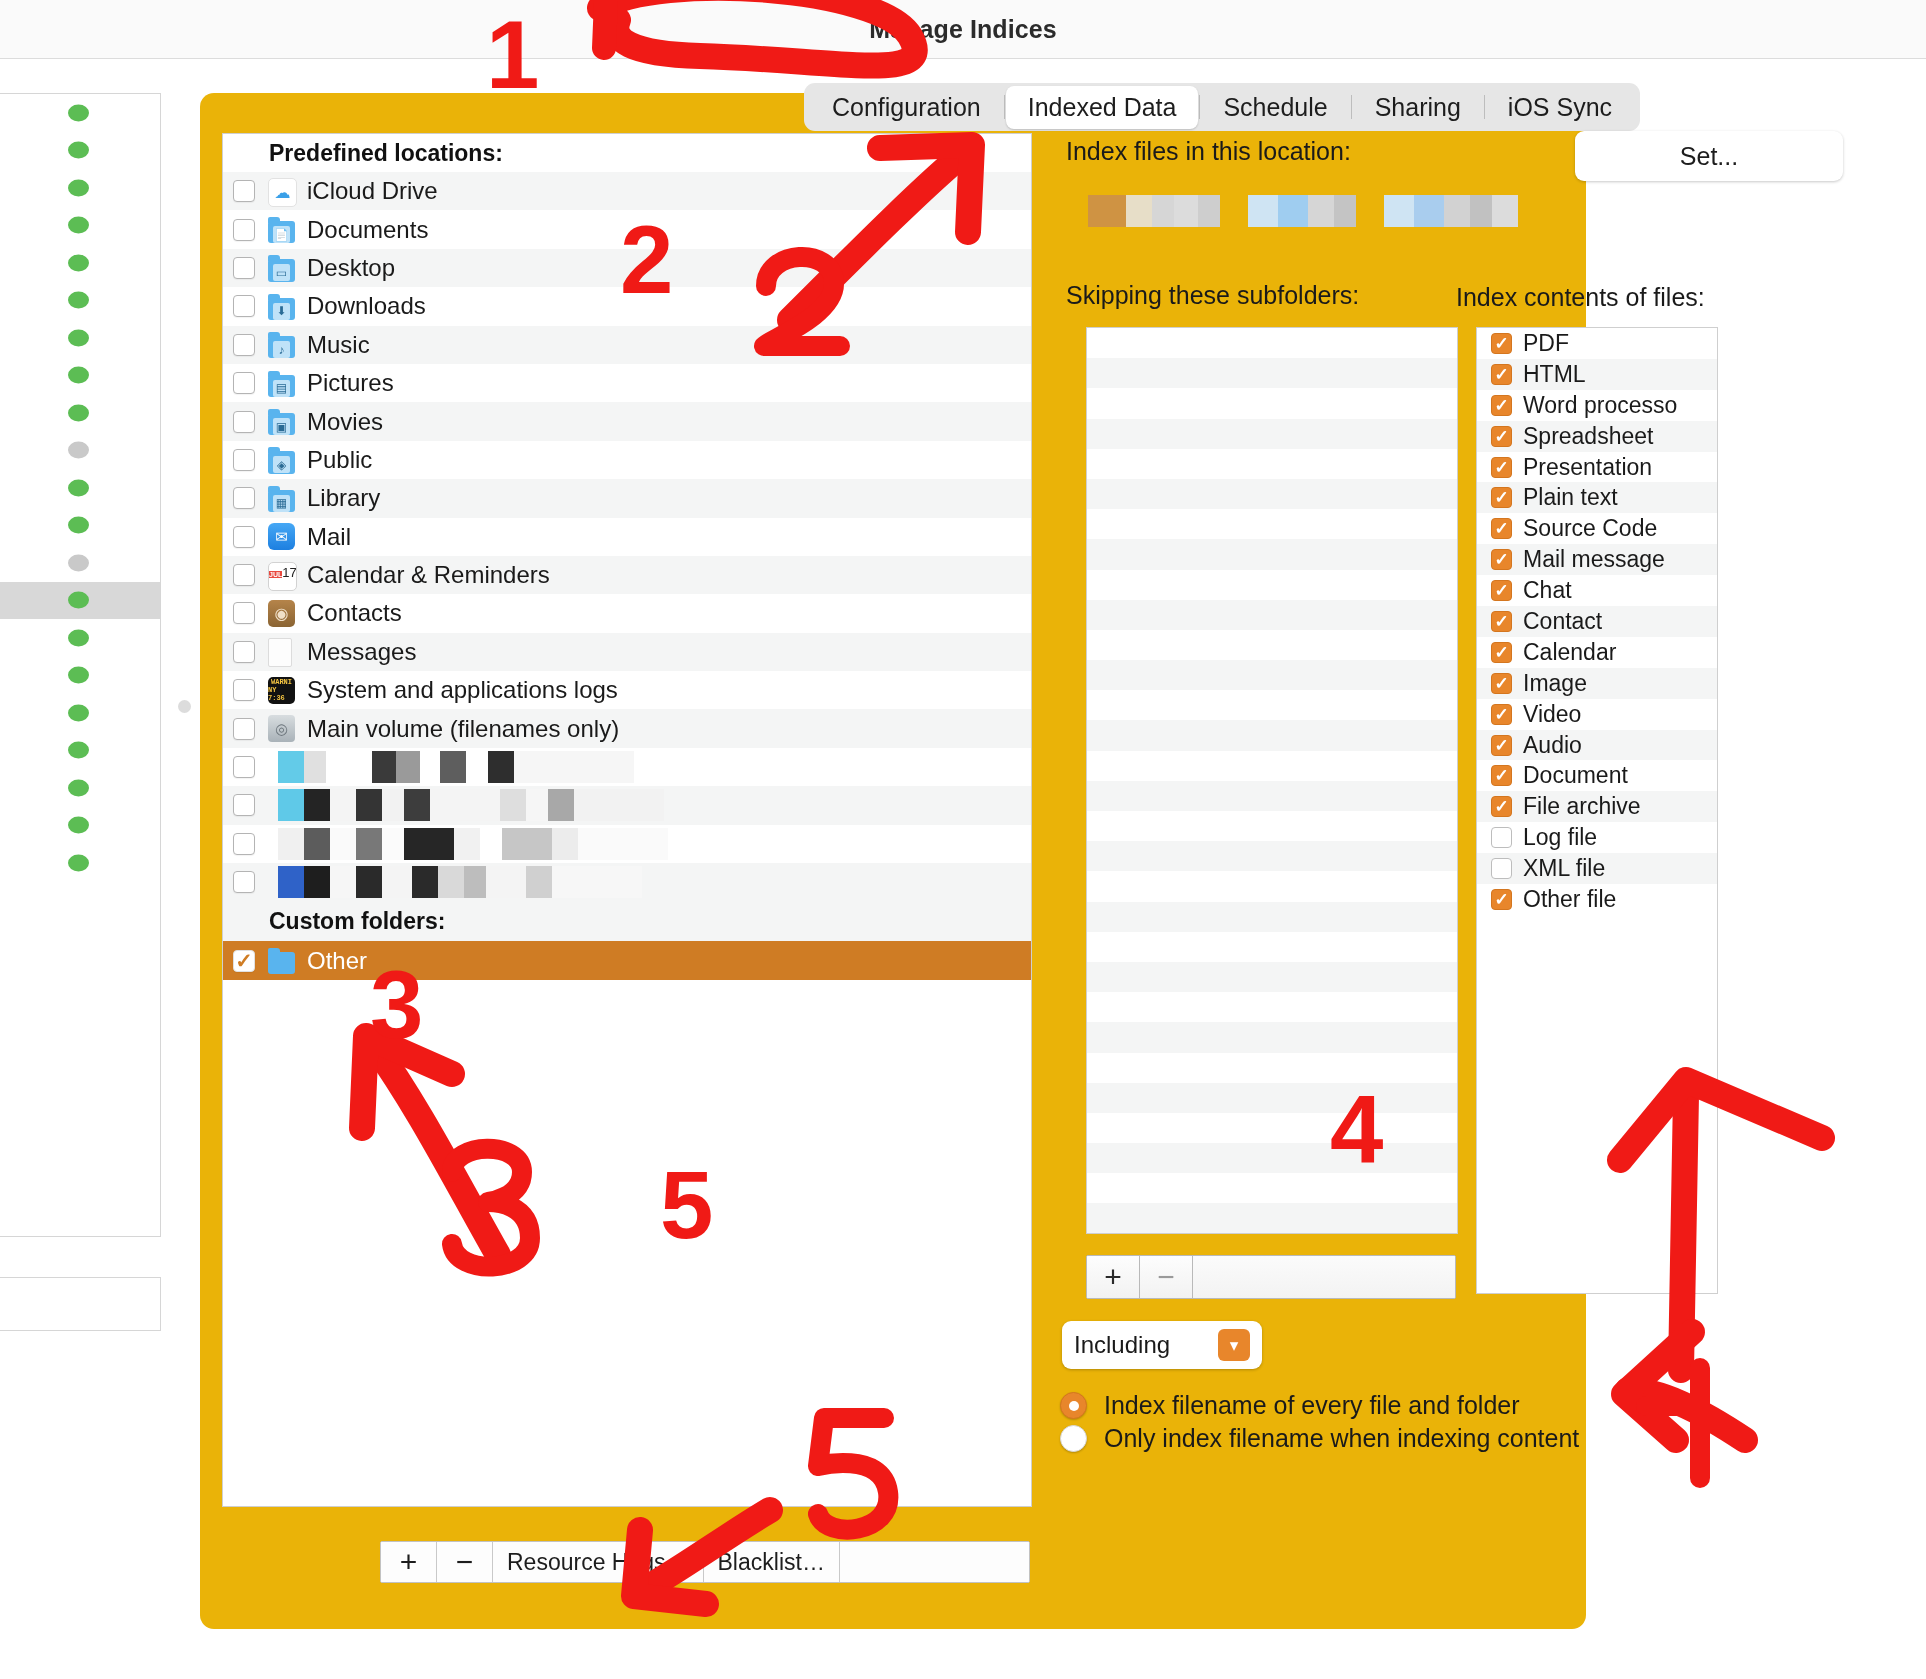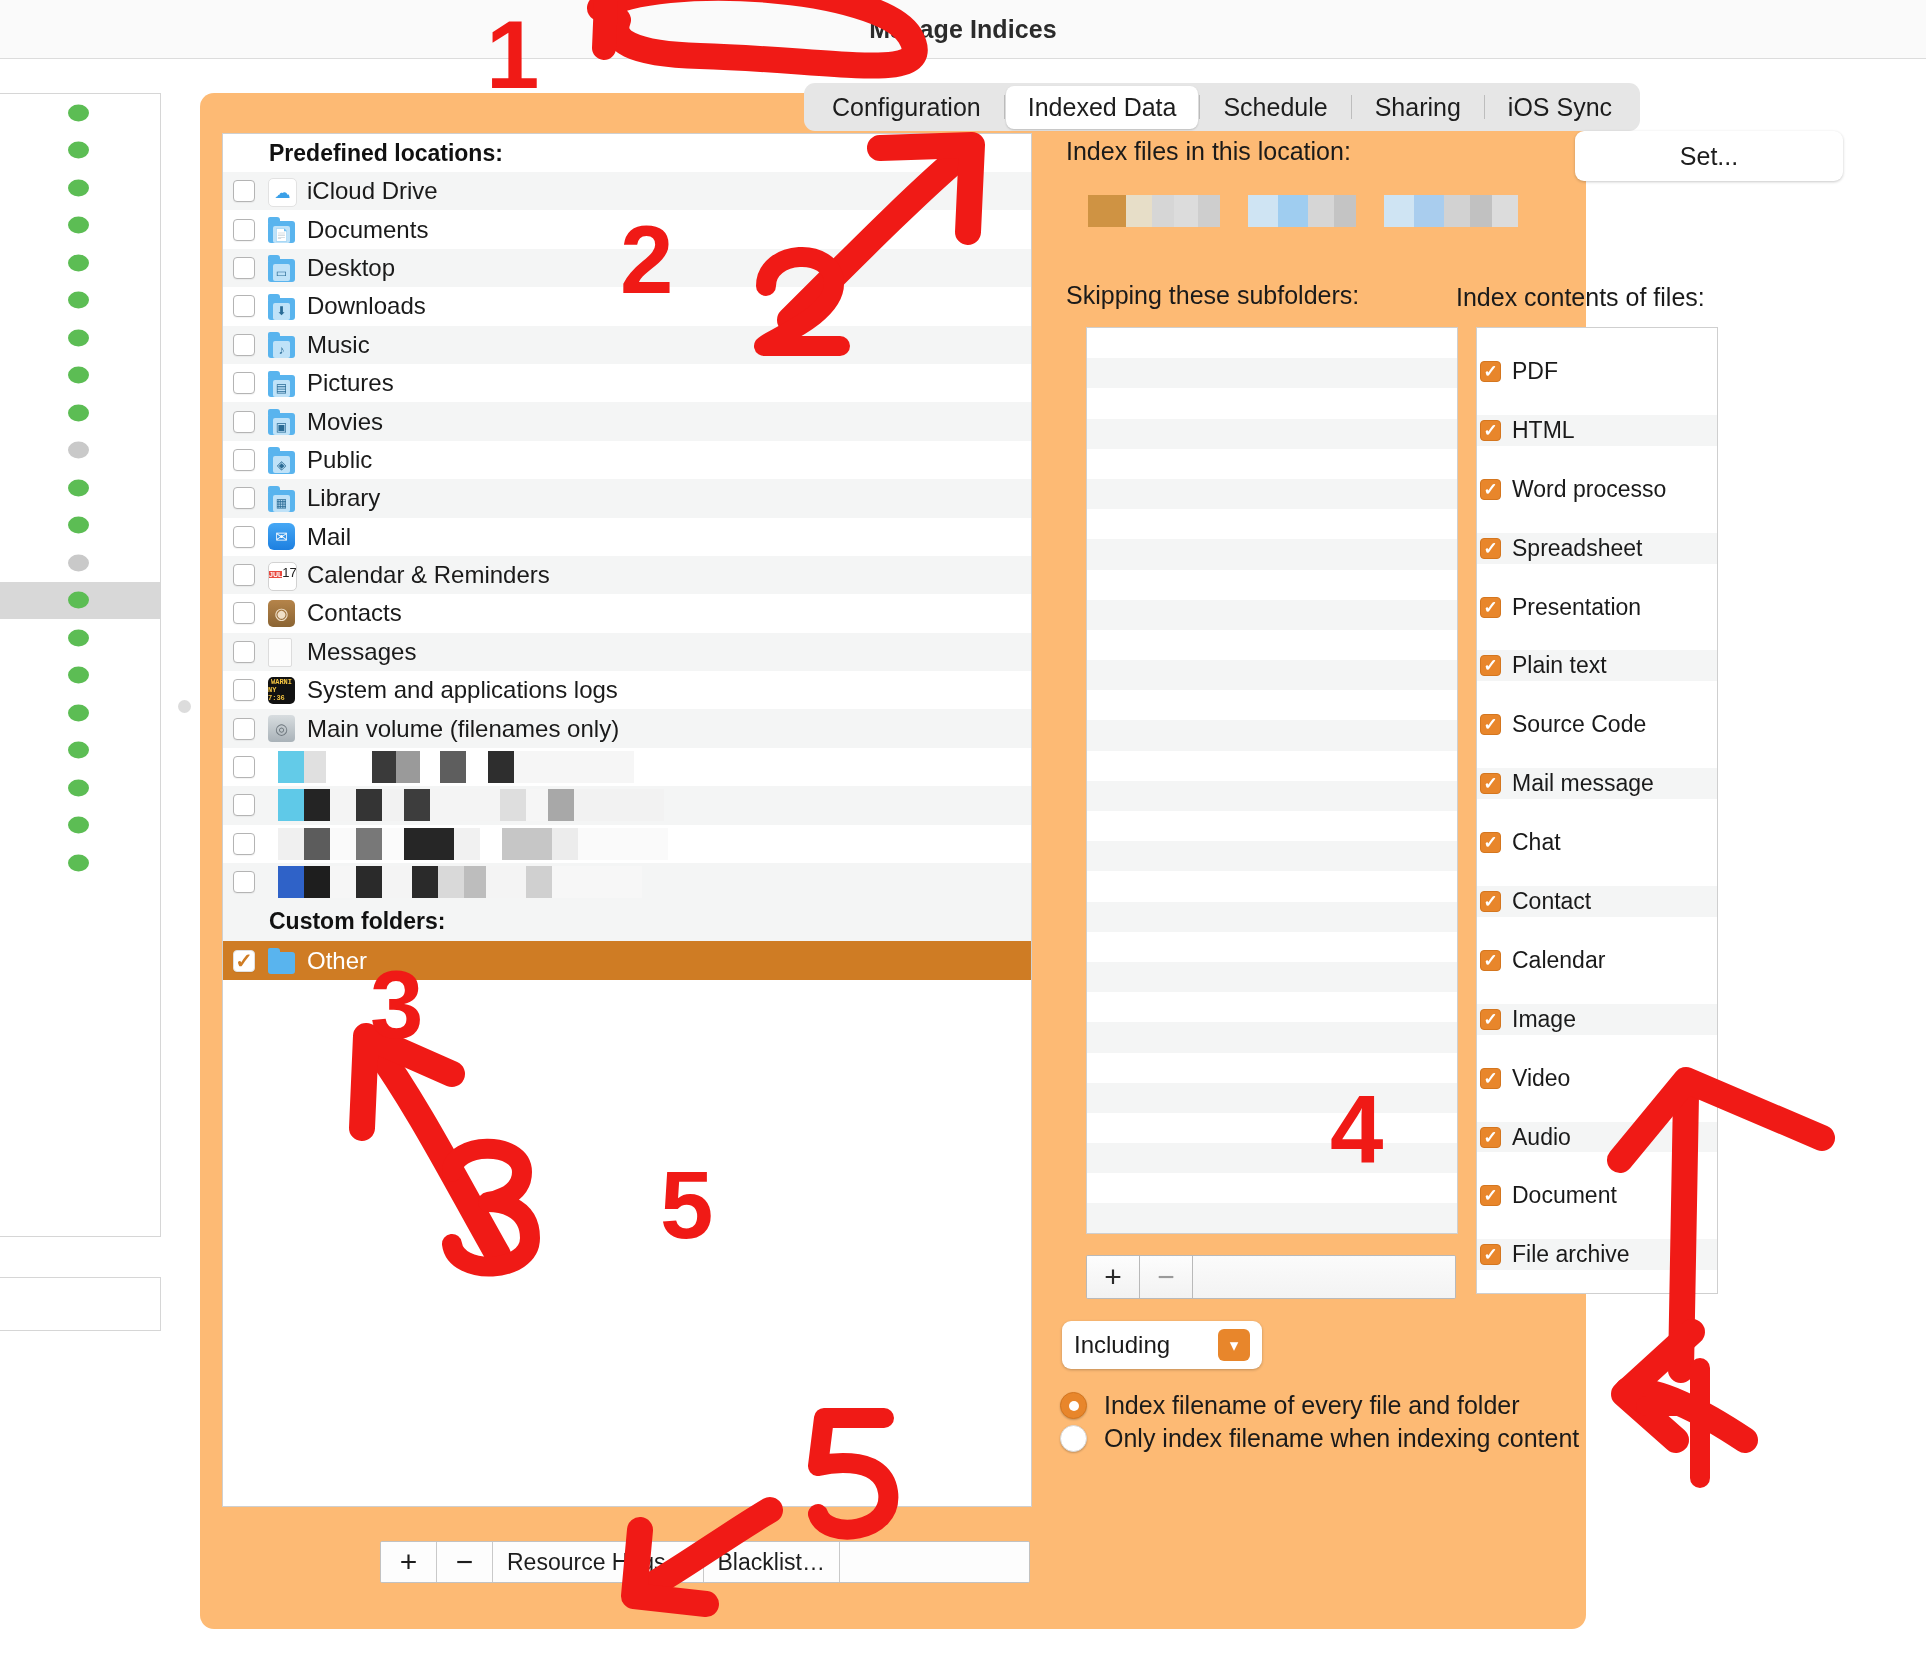--- a/index.html
+++ b/index.html
@@ -40,21 +40,21 @@
     background:#ffffff; border:1px solid #d6d6d6; border-left:none;
   }
   .sb-handle-dot {
     position:absolute; left:178px; top:700px; width:13px; height:13px;
     border-radius:50%; background:#dcdcdc;
   }
 
   
   .panel {
     position:absolute; left:200px; top:93px; width:1386px; height:1536px;
-    background:#fdba74; border-radius:14px;
+    background:#eab308; border-radius:14px;
   }
 
   
   .tabbar {
     position:absolute; left:604px; top:-10px;
     height:48px; background:#e6e6e6; border-radius:11px;
     display:flex; align-items:center; padding:0 6px; box-sizing:border-box;
   }
   .tab {
     position:relative; font-size:25px; color:#1d1d1d;
@@ -199,23 +199,22 @@
     font-size:30px; color:#2a2a2a; border-right:1px solid #b9b9b9;
     background:linear-gradient(#fdfdfd,#f2f2f2); }
   .sf-btn.dim { color:#9a9a9a; }
   .sf-fill { flex:1; background:linear-gradient(#fbfbfb,#f3f3f3); }
 
   .typebox {
     position:absolute; left:410px; top:194px; width:240px; height:965px;
     background:#ffffff; border:1px solid #cfcfcf; overflow:hidden;
   }
   .trow {
-    height:30.9px; display:flex; align-items:center; padding-left:3px;
+    height:30.9px; display:flex; align-items:center; padding-left:14px;
     box-sizing:border-box;
-    margin-top:28px;
   }
   .trow.odd { background:#f4f5f5; }
   .trow.even{ background:#ffffff; }
   .tcb {
     width:21px; height:21px; border-radius:4px; box-sizing:border-box;
     margin-right:11px; flex:0 0 auto;
     display:flex; align-items:center; justify-content:center;
   }
   .tcb.on  { background:#e8862b; border:1px solid #d4761f; color:#fff; }
   .tcb.off { background:#ffffff; border:1px solid #bdbdbd; }

